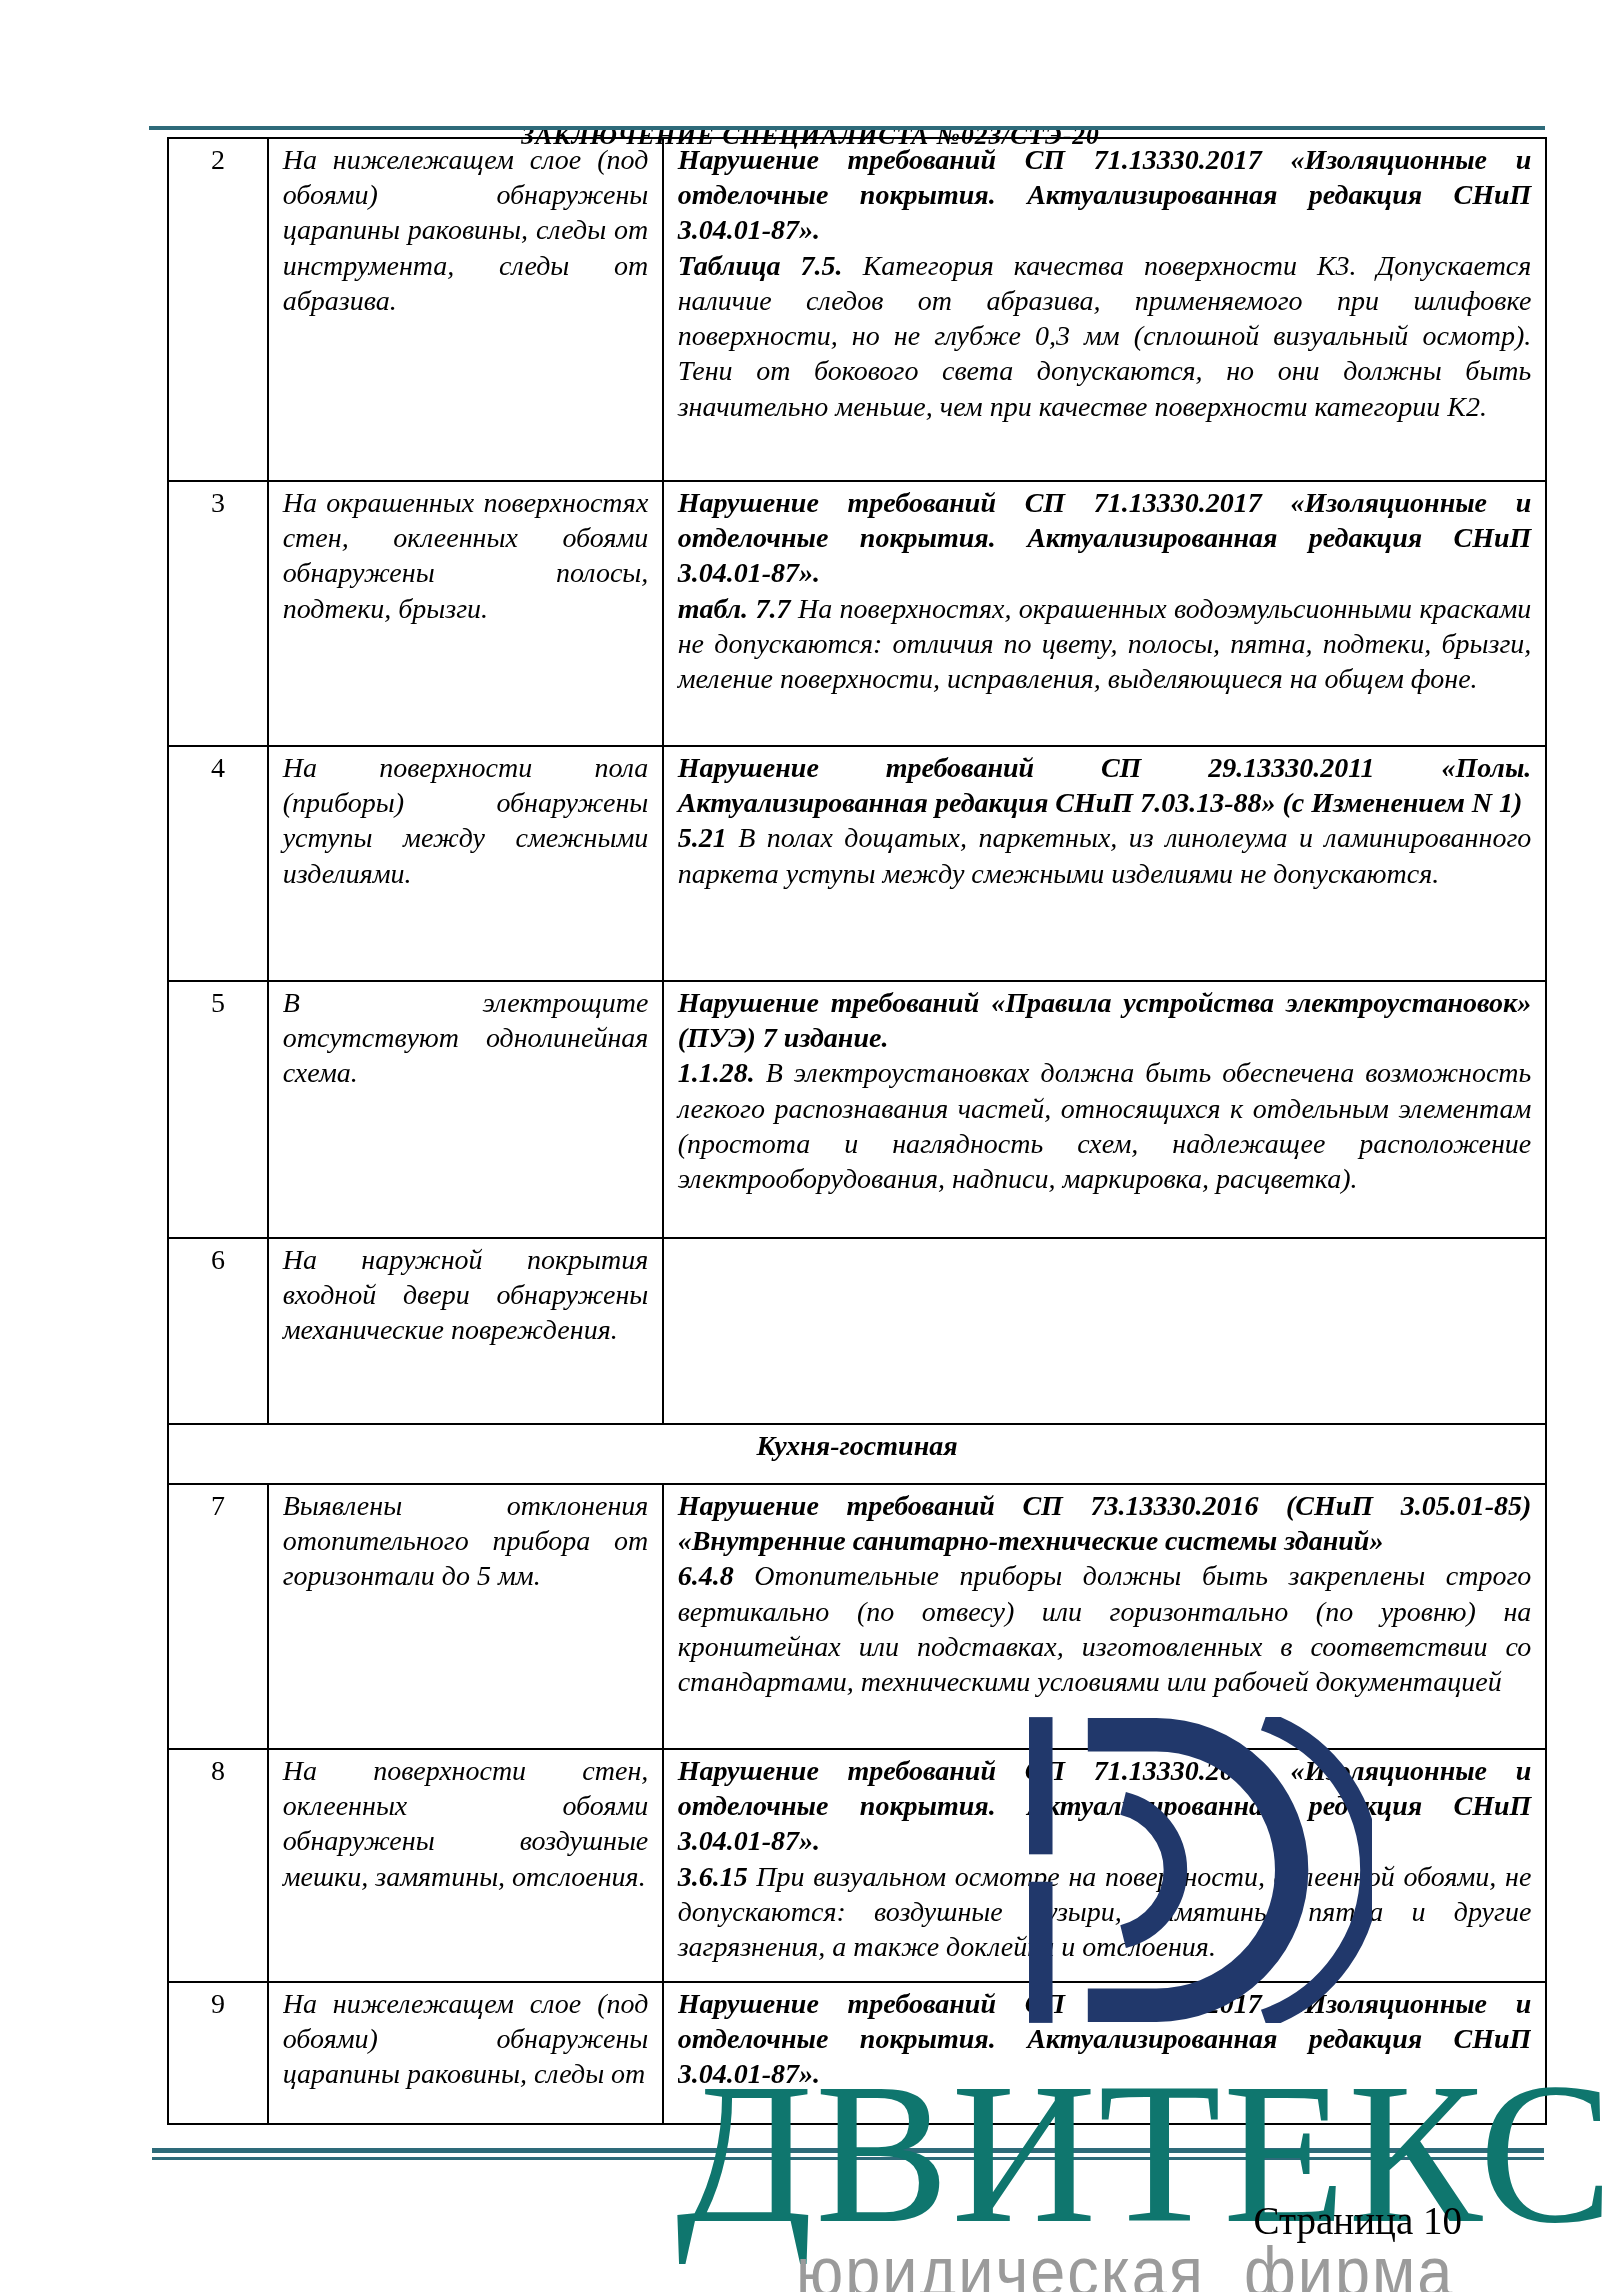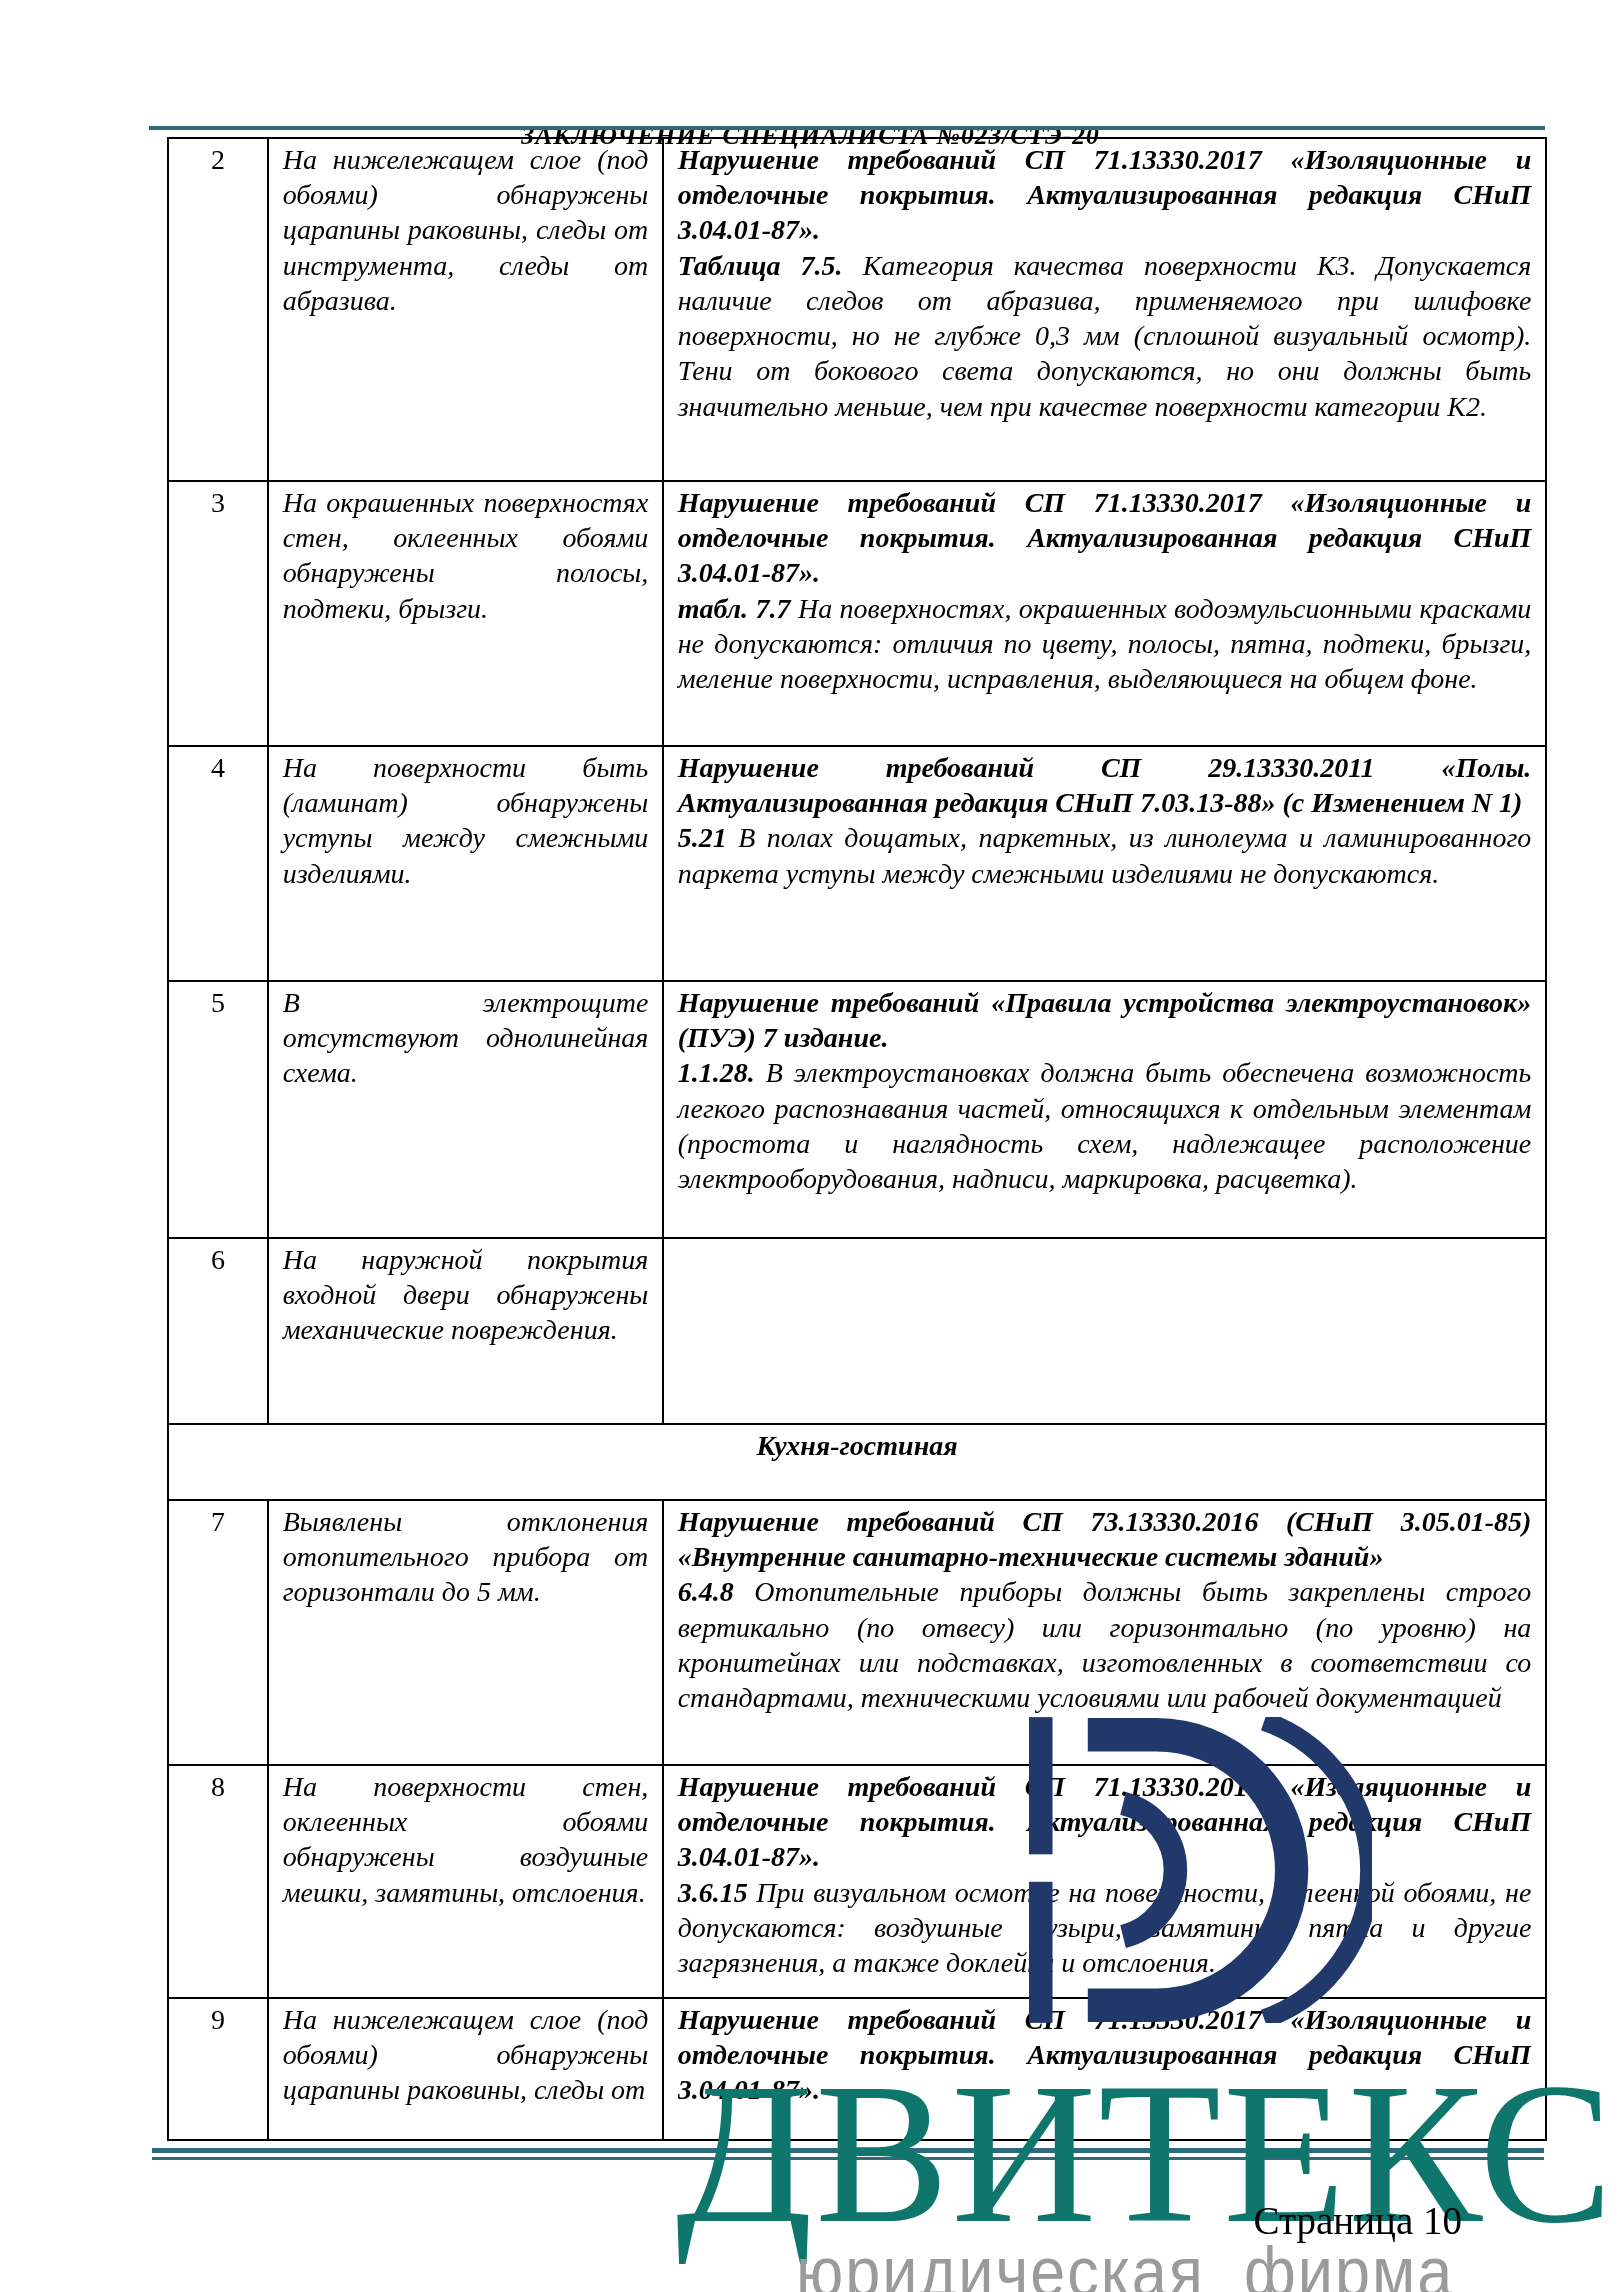--- a/index.html
+++ b/index.html
@@ -78,21 +78,21 @@
       </td>
       <td>
         <p class="vtitle">Нарушение требований СП 71.13330.2017 «Изоляционные и отделочные покрытия. Актуализированная редакция СНиП 3.04.01-87».</p>
         <p><span class="clabel">табл. 7.7</span> <span>На поверхностях, окрашенных водоэмульсионными красками не допускаются: отличия по цвету, полосы, пятна, подтеки, брызги, меление поверхности, исправления, выделяющиеся на общем фоне.</span></p>
       </td>
     </tr>
 
     <tr style="height:235px">
       <td class="num">4</td>
       <td>
-        <p>На поверхности быть (ламинат) обнаружены уступы между смежными изделиями.</p>
+        <p>На поверхности пола (приборы) обнаружены уступы между смежными изделиями.</p>
       </td>
       <td>
         <p class="vtitle">Нарушение требований СП 29.13330.2011 «Полы. Актуализированная редакция СНиП 7.03.13-88» (с Изменением N 1)</p>
         <p><span class="clabel">5.21</span> <span>В полах дощатых, паркетных, из линолеума и ламинированного паркета уступы между смежными изделиями не допускаются.</span></p>
       </td>
     </tr>
 
     <tr style="height:257px">
       <td class="num">5</td>
       <td class="va-mid">
@@ -105,21 +105,21 @@
     </tr>
 
     <tr style="height:186px">
       <td class="num">6</td>
       <td>
         <p>На наружной покрытия входной двери обнаружены механические повреждения.</p>
       </td>
       <td></td>
     </tr>
 
-    <tr style="height:76px">
+    <tr style="height:60px">
       <td class="section" colspan="3">
         <p>Кухня-гостиная</p>
       </td>
     </tr>
 
     <tr style="height:265px">
       <td class="num">7</td>
       <td class="va-mid">
         <p>Выявлены отклонения отопительного прибора от горизонтали до 5 мм.</p>
       </td>

